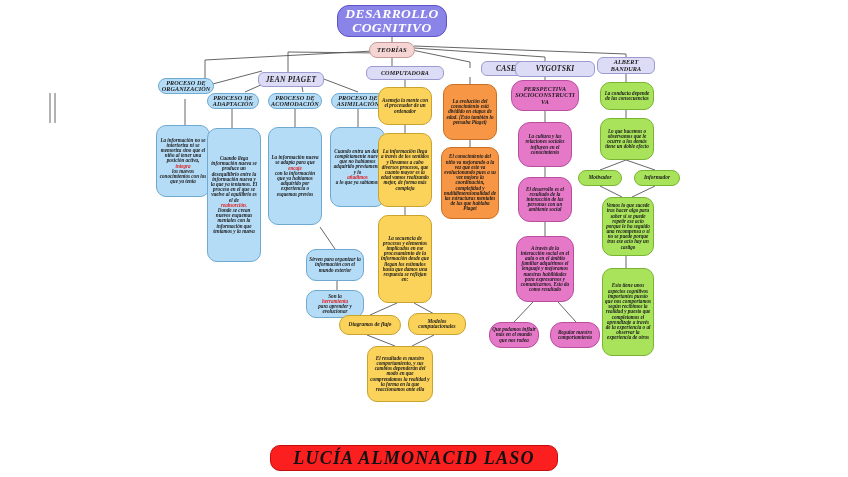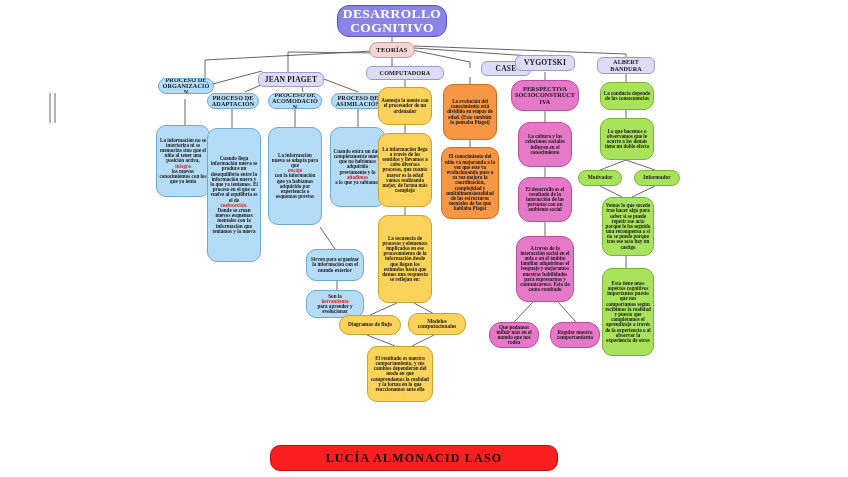--- a/index.html
+++ b/index.html
@@ -18,41 +18,42 @@
     display:flex;align-items:center;justify-content:center;
     text-align:center;
     font-weight:bold;
     line-height:1.02;
     border-radius:6px;
     border:1px solid rgba(0,0,0,.55);
     padding:2px 2px;
     overflow:hidden;
     word-wrap:break-word;
     hyphens:auto;
+    font-style:italic;
   }
   .node span{display:block;width:100%;}
   
   .c-title   {background:#8b84e8;border-color:#5b51c9;color:#ffffff;border-radius:12px;}
   .c-teorias {background:#f5d4d4;border-color:#c79a9a;color:#111111;border-radius:16px;}
   .c-head    {background:#dcdcf6;border-color:#9b9bd0;color:#1a1a1a;}
   .c-blue    {background:#b5dcf7;border-color:#6fa9cf;color:#1a1a1a;border-radius:10px;}
   .c-yellow  {background:#fbd35b;border-color:#c8a32e;color:#1a1a1a;border-radius:10px;}
   .c-orange  {background:#f79746;border-color:#c96f23;color:#1a1a1a;border-radius:10px;}
   .c-pink    {background:#e678c8;border-color:#b94ea0;color:#1a1a1a;border-radius:12px;}
   .c-green   {background:#a9e35c;border-color:#79b433;color:#1a1a1a;border-radius:10px;}
   .c-banner  {background:#fb1f1f;border-color:#c50c0c;color:#111111;border-radius:10px;}
   .hl{color:#e01b1b;}
   
   .t-title{font-size:13.5px;letter-spacing:.4px;}
   .t-teorias{font-size:6.5px;letter-spacing:.3px;}
   .t-head{font-size:7.5px;letter-spacing:.2px;}
   .t-sub{font-size:6.2px;letter-spacing:.1px;}
   .t-body{font-size:5.1px;letter-spacing:0px;}
   .t-leaf{font-size:5.4px;}
-  .t-banner{font-size:12px;letter-spacing:1.2px;}
+  .t-banner{font-size:18px;letter-spacing:1.2px;}
 </style>
 </head>
 <body>
 
 <div id="canvas">
 
   <svg id="lines" viewBox="0 0 848 477">
     <g stroke="#555555" stroke-width="0.9" fill="none">
 
       <path d="M392,37 L392,44"></path>
@@ -117,21 +118,21 @@
 
   <div class="node c-head t-head" style="left:258px;top:72px;width:66px;height:15px;">
     <span>JEAN PIAGET</span>
   </div>
   <div class="node c-head t-sub" style="left:366px;top:66px;width:78px;height:14px;">
     <span>COMPUTADORA</span>
   </div>
   <div class="node c-head t-head" style="left:445px;top:61px;width:50px;height:15px;margin-left:36px;">
     <span>CASE</span>
   </div>
-  <div class="node c-head t-head" style="left:515px;top:55px;width:60px;height:16px;">
+  <div class="node c-head t-head" style="left:515px;top:61px;width:80px;height:16px;">
     <span>VYGOTSKI</span>
   </div>
   <div class="node c-head t-sub" style="left:597px;top:57px;width:58px;height:17px;">
     <span>ALBERT BANDURA</span>
   </div>
 
   <div class="node c-blue t-sub" style="left:158px;top:78px;width:56px;height:16px;">
     <span>PROCESO DE ORGANIZACIÓN</span>
   </div>
   <div class="node c-blue t-sub" style="left:207px;top:93px;width:52px;height:16px;">

